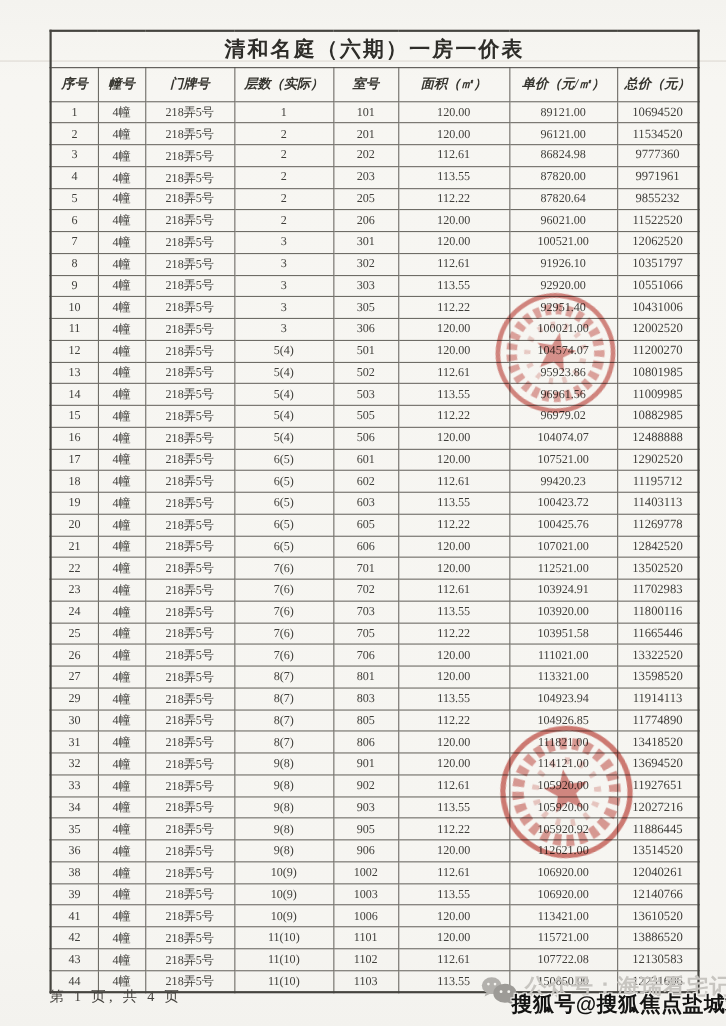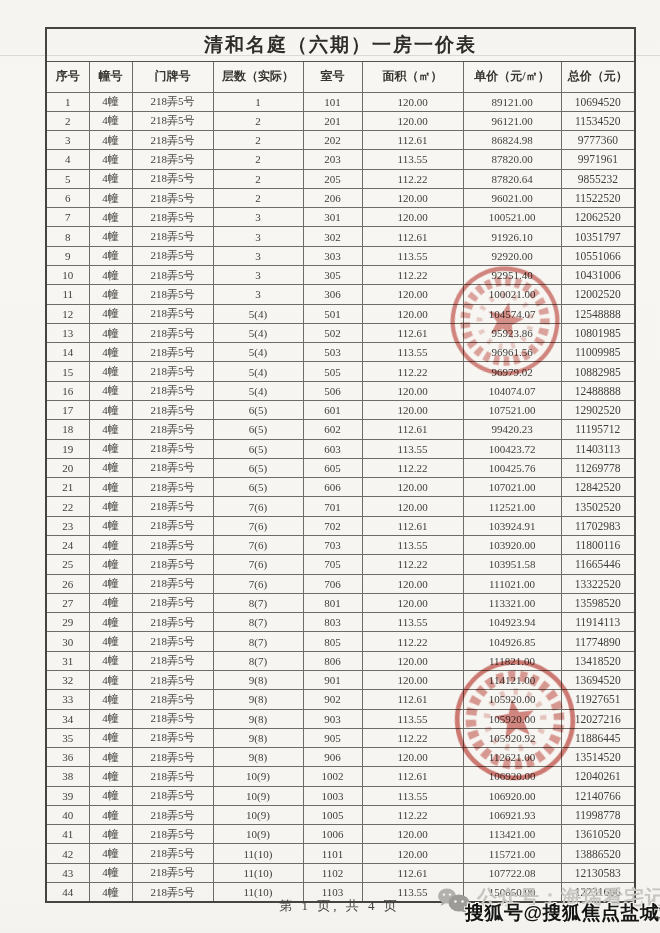--- a/index.html
+++ b/index.html
@@ -26,34 +26,34 @@
     text-align:center; vertical-align:middle;
     color:#3f3e3a; font-size:11px; padding:0;
     white-space:nowrap; overflow:hidden;
   }
   table.price-table{ border:2px solid #45443f; }
   tr.title-row th{
     height:33px; font-size:19px; font-weight:bold; letter-spacing:2px;
     color:#2e2d29; border-bottom:1px solid #55534e;
   }
   tr.header-row th{
-    height:31px; font-size:12px; font-weight:600; color:#36352f;
+    height:31px; font-size:12px; font-weight:600; color:#36352f;font-style:italic;
   }
   tbody td{ height:17px; }
   tbody tr td:nth-child(8){ font-size:11.5px;margin-top:36px; }
   .seal{
     position:absolute; z-index:3; color:var(--seal,#bf4038);
     mix-blend-mode:multiply; opacity:.62; filter:blur(.6px);
     pointer-events:none;
   }
   .seal.s1{ left:448px; top:264px; width:114px; height:114px; transform:rotate(12deg); }
   .seal.s2{ left:452px; top:657px; width:126px; height:126px; transform:rotate(-9deg); opacity:.68; }
   .page-footer{
     position:absolute; left:45px; top:897px; width:589px; z-index:2;
-    text-align:center; font-size:13px; letter-spacing:3px; color:#45433f;
+    text-align:left; font-size:13px; letter-spacing:3px; color:#45433f;
   }
   .wechat-icon{ position:absolute; left:436px; top:886px; width:36px; height:30px; z-index:2; }
   .wm-gray{
     position:absolute; left:477px; top:884px; z-index:2;
     font-family:"Liberation Sans","DejaVu Sans",sans-serif;
     font-size:20px; font-weight:bold; color:#c7c5c0; letter-spacing:1px;
     white-space:nowrap;
   }
   .wm-dark{
     position:absolute; left:465px; top:900px; z-index:4;
@@ -208,21 +208,21 @@
           <td>12002520</td>
         </tr>
         <tr>
           <td>12</td>
           <td>4幢</td>
           <td>218弄5号</td>
           <td>5(4)</td>
           <td>501</td>
           <td>120.00</td>
           <td>104574.07</td>
-          <td>12548888</td>
+          <td>11200270</td>
         </tr>
         <tr>
           <td>13</td>
           <td>4幢</td>
           <td>218弄5号</td>
           <td>5(4)</td>
           <td>502</td>
           <td>112.61</td>
           <td>95923.86</td>
           <td>10801985</td>
@@ -459,30 +459,20 @@
         </tr>
         <tr>
           <td>39</td>
           <td>4幢</td>
           <td>218弄5号</td>
           <td>10(9)</td>
           <td>1003</td>
           <td>113.55</td>
           <td>106920.00</td>
           <td>12140766</td>
-        </tr>
-        <tr>
-          <td>40</td>
-          <td>4幢</td>
-          <td>218弄5号</td>
-          <td>10(9)</td>
-          <td>1005</td>
-          <td>112.22</td>
-          <td>106921.93</td>
-          <td>11998778</td>
         </tr>
         <tr>
           <td>41</td>
           <td>4幢</td>
           <td>218弄5号</td>
           <td>10(9)</td>
           <td>1006</td>
           <td>120.00</td>
           <td>113421.00</td>
           <td>13610520</td>

